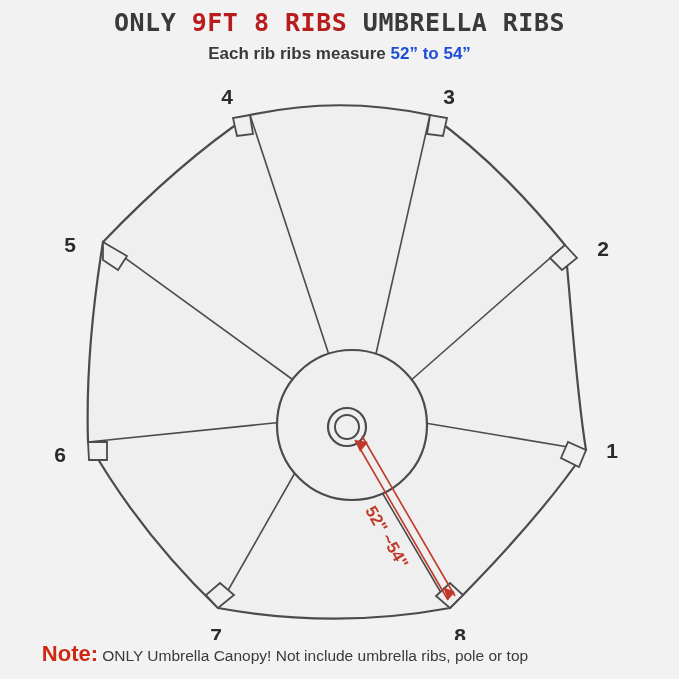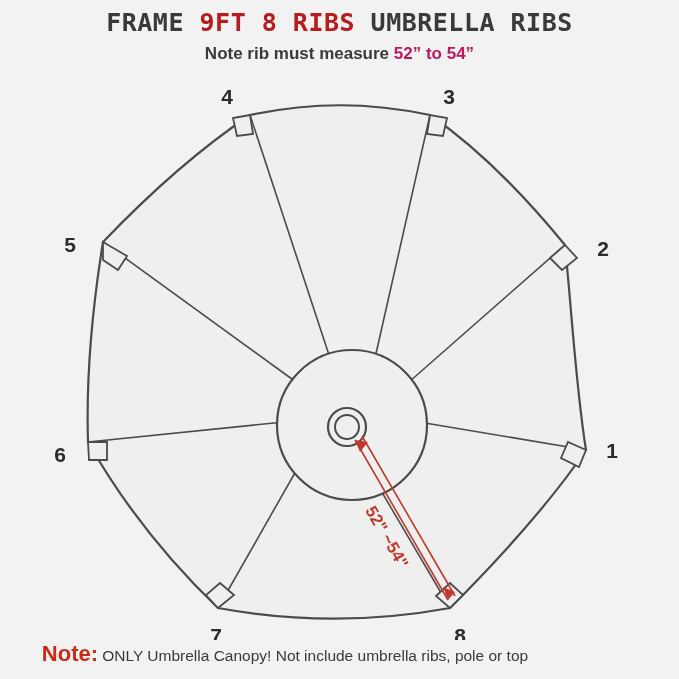--- a/index.html
+++ b/index.html
@@ -40,21 +40,21 @@
     top: 44px;
     left: 0;
     width: 679px;
     text-align: center;
     font-size: 17px;
     font-weight: bold;
     color: #3a3a3a;
     white-space: nowrap;
   }
   .subtitle .hl {
-    color: #be185d;
+    color: #1d4ed8;
   }
   .diagram {
     position: absolute;
     top: 70px;
     left: 0;
     width: 679px;
     height: 570px;
   }
   .note {
     position: absolute;
@@ -88,25 +88,25 @@
     font-size: 17px;
     fill: #c0392b;
   }
 </style>
 </head>
 <body>
 
 <div class="page">
 
   <div class="title">
-    <span>FRAME </span><span class="hl">9FT 8 RIBS</span><span> UMBRELLA RIBS</span>
+    <span>ONLY </span><span class="hl">9FT 8 RIBS</span><span> UMBRELLA RIBS</span>
   </div>
 
   <div class="subtitle">
-    <span>Note rib must measure </span><span class="hl">52” to 54”</span>
+    <span>Each rib ribs measure </span><span class="hl">52” to 54”</span>
   </div>
 
   <div class="diagram">
     <svg width="679" height="570" viewBox="0 0 679 570">
 
       <path fill="#efefef" stroke="#4b4b4b" stroke-width="2.2" d="M586,380
                C576,318 572,245 565,175
                C520,120 478,78 430,45
                C368,32 312,32 250,45
                C198,80 148,125 103,172

